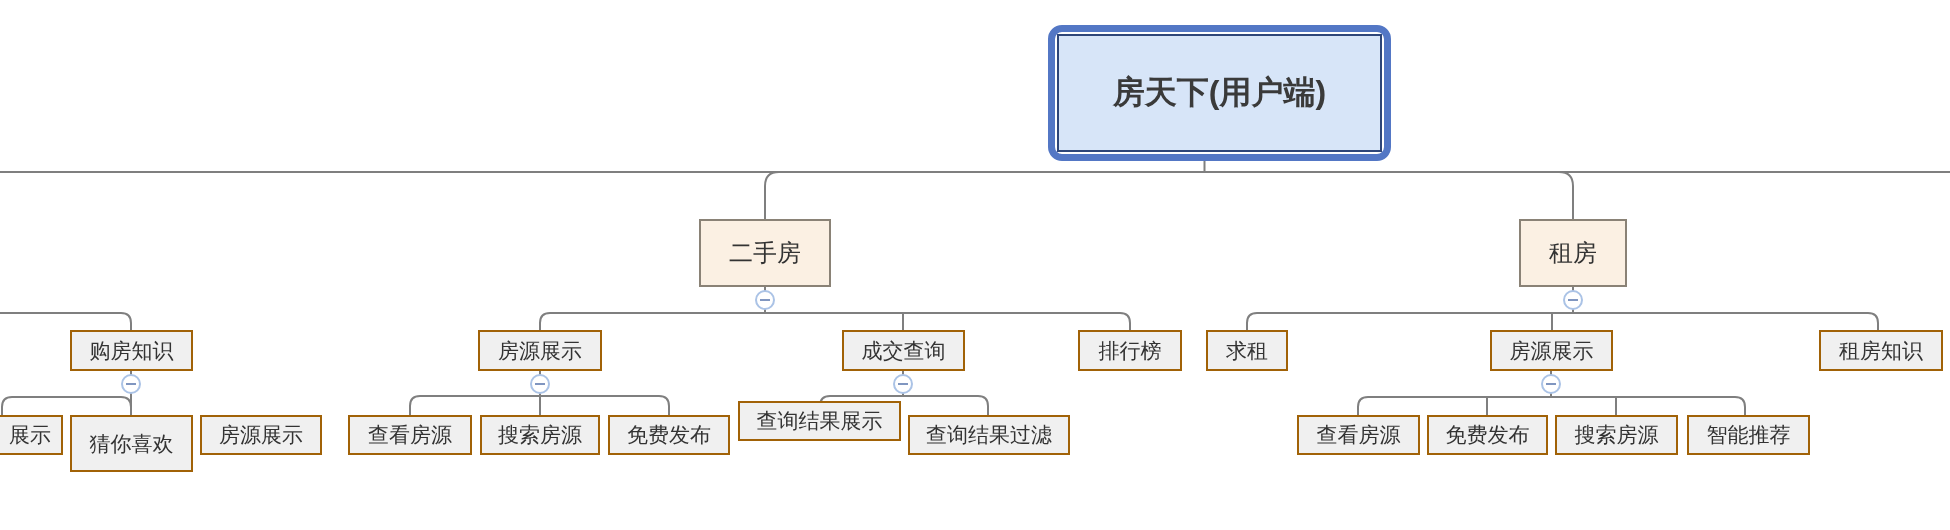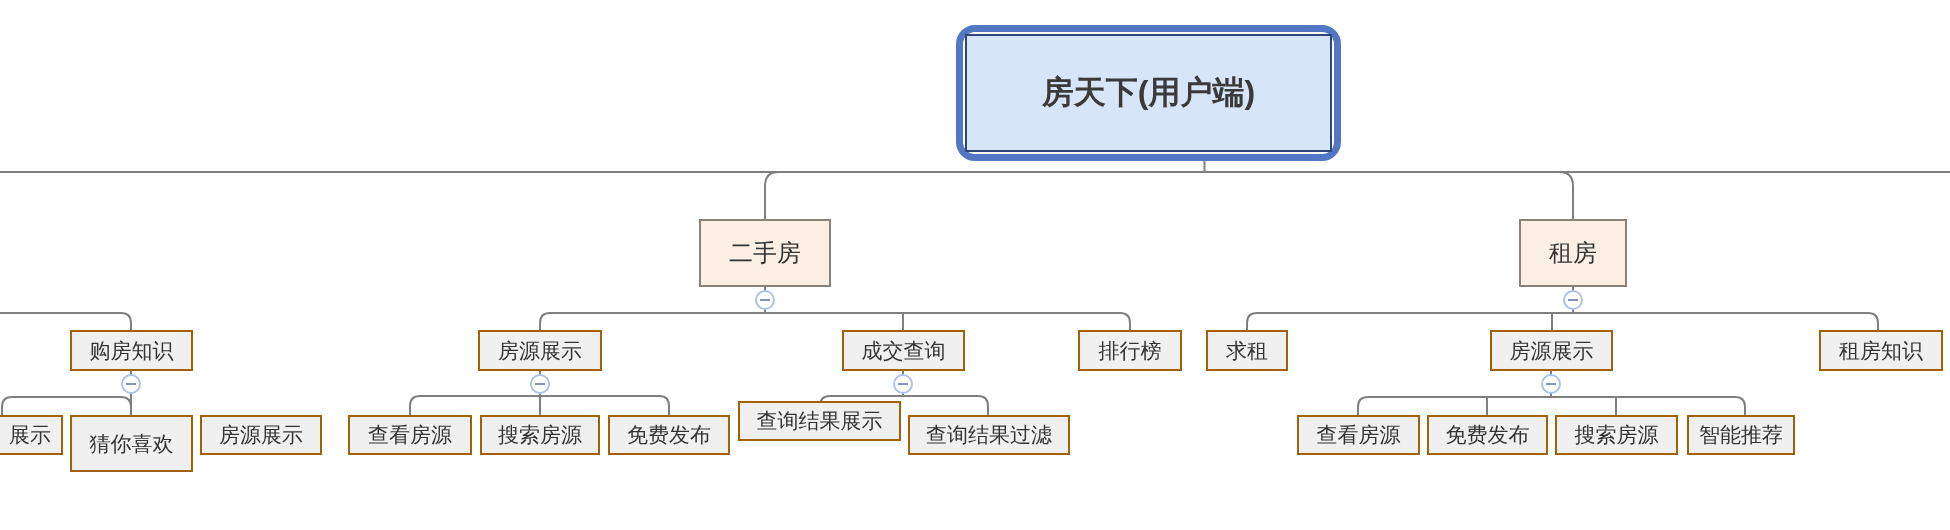--- a/index.html
+++ b/index.html
@@ -96,21 +96,21 @@
     <g>
       <circle cx="903" cy="384" r="9" fill="#fff" stroke="#ABC3E6" stroke-width="2"></circle>
       <line x1="898" y1="384" x2="908" y2="384" stroke="#8096C0" stroke-width="2"></line>
     </g>
     <g>
       <circle cx="1551" cy="384" r="9" fill="#fff" stroke="#ABC3E6" stroke-width="2"></circle>
       <line x1="1546" y1="384" x2="1556" y2="384" stroke="#8096C0" stroke-width="2"></line>
     </g>
   </svg>
 
-  <div class="root-outer" style="left:956px;top:25px;width:385px;height:136px;border-radius:19px;">
+  <div class="root-outer" style="left:1048px;top:25px;width:343px;height:136px;">
     <div class="root-inner">房天下(用户端)</div>
   </div>
 
   <div class="node lvl2" style="left:699px;top:219px;width:132px;height:68px;">二手房</div>
   <div class="node lvl2" style="left:1519px;top:219px;width:108px;height:68px;">租房</div>
 
   <div class="node lvl3" style="left:70px;top:330px;width:123px;height:41px;">购房知识</div>
   <div class="node lvl3" style="left:478px;top:330px;width:124px;height:41px;">房源展示</div>
   <div class="node lvl3" style="left:842px;top:330px;width:123px;height:41px;">成交查询</div>
   <div class="node lvl3" style="left:1078px;top:330px;width:104px;height:41px;">排行榜</div>
@@ -125,15 +125,15 @@
   <div class="node lvl4" style="left:348px;top:415px;width:124px;height:40px;">查看房源</div>
   <div class="node lvl4" style="left:480px;top:415px;width:120px;height:40px;">搜索房源</div>
   <div class="node lvl4" style="left:608px;top:415px;width:122px;height:40px;">免费发布</div>
 
   <div class="node lvl4" style="left:738px;top:401px;width:163px;height:40px;">查询结果展示</div>
   <div class="node lvl4" style="left:908px;top:415px;width:162px;height:40px;">查询结果过滤</div>
 
   <div class="node lvl4" style="left:1297px;top:415px;width:123px;height:40px;">查看房源</div>
   <div class="node lvl4" style="left:1427px;top:415px;width:121px;height:40px;">免费发布</div>
   <div class="node lvl4" style="left:1555px;top:415px;width:123px;height:40px;">搜索房源</div>
-  <div class="node lvl4" style="left:1687px;top:415px;width:108px;height:40px;">智能推荐</div>
+  <div class="node lvl4" style="left:1687px;top:415px;width:123px;height:40px;">智能推荐</div>
 
 </div>
 
 </body></html>

